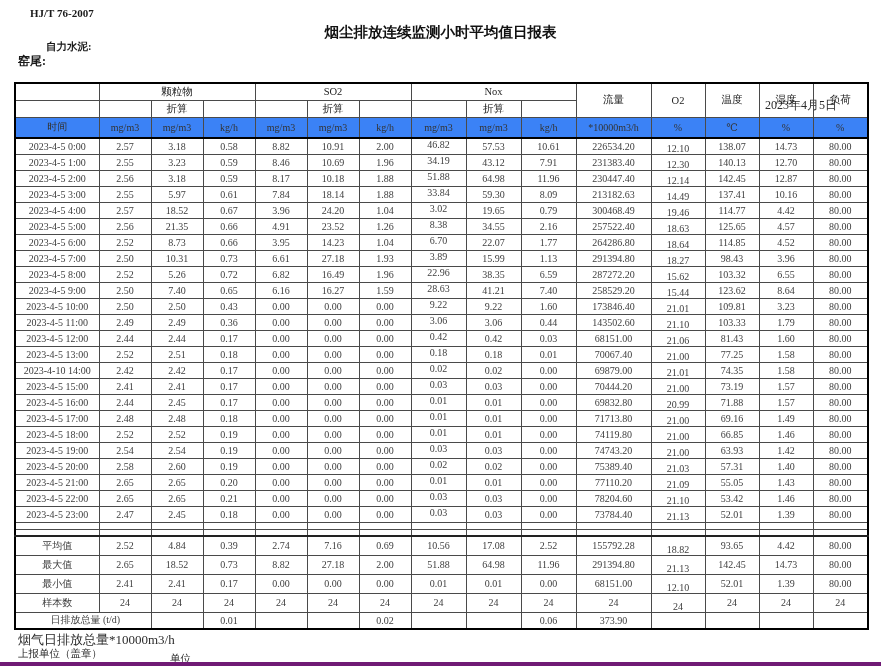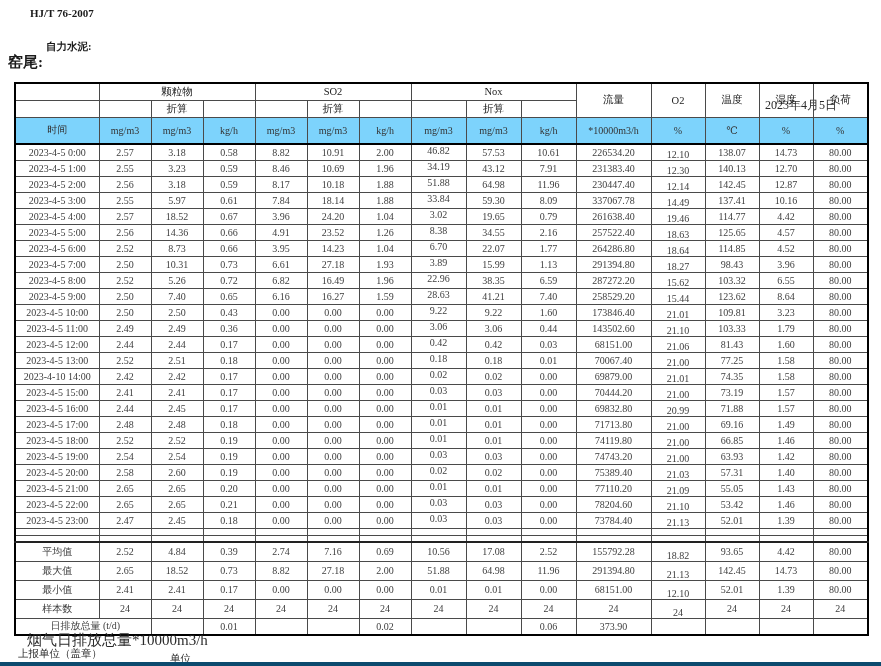--- a/index.html
+++ b/index.html
@@ -1,60 +1,61 @@
 <!DOCTYPE html>
 <html><head>
 <meta charset="utf-8">
 <style>
   * { margin:0; padding:0; box-sizing:border-box; }
   html,body { background:#e8e8e8; }
   .page {
     position:relative; width:881px; height:666px; background:#ffffff;
     font-family:"Liberation Serif","DejaVu Serif",serif; color:#3d3d3d;
-    overflow:hidden; border-bottom:4px solid #0c4a6e;
+    overflow:hidden; border-bottom:4px solid #701a75;
   }
   .doc-code { position:absolute; left:30px; top:7px; font-size:11px; font-weight:bold; color:#1a1a1a; }
   .title { position:absolute; left:0; top:23px; width:881px; text-align:center; font-size:14.5px; font-weight:bold; color:#111; }
   .company { position:absolute; left:18px; top:40px; font-size:10.5px; font-weight:bold; color:#1a1a1a;margin-left:28px; }
-  .location { position:absolute; left:8px; top:53px; font-size:15px; font-weight:bold; color:#1a1a1a; }
+  .location { position:absolute; left:18px; top:53px; font-size:12px; font-weight:bold; color:#1a1a1a; }
   .date { position:absolute; right:44px; top:81px; font-size:12px; color:#2b2b2b;margin-top:16px; }
 
   table.report {
     position:absolute; left:14px; top:82px; width:853px;
     border-collapse:collapse; table-layout:fixed;
     border:2px solid #000;
     font-size:10px;
     padding-left:28px;
   }
   table.report td {
     border:1px solid #4a4a4a; text-align:center; vertical-align:middle;
     overflow:hidden; white-space:nowrap; color:#3d3d3d;
   }
   tr.h1 td, tr.h2 td { height:17px; font-size:10.5px; color:#222; }
-  tr.units td { height:27px; background:#7dd3fc; border-bottom:2px solid #000; color:#333; }
+  tr.units td { height:21px; background:#3b82f6; border-bottom:2px solid #000; color:#333; }
   tr.data td { height:16px; }
   tr.data td.c7 { vertical-align:top; }
   tr.data td.c11 { vertical-align:bottom; }
   tr.spacer td { height:7px; }
   tr.last-spacer td { border-bottom:2px solid #222; }
   tr.summary td { height:19px; }
   tr.summary td.c11 { vertical-align:bottom;margin-left:20px; }
   tr.total td { height:17px; }
   td.total-label { text-align:right; padding-left:4px; }
 
-  .footer-line1 { position:absolute; left:27px; top:631px; font-size:15px; color:#2b2b2b; }
+  .footer-line1 { position:absolute; left:18px; top:631px; font-size:13px; color:#2b2b2b; }
   .footer-line2 { position:absolute; left:18px; top:647px; font-size:10.5px; color:#2b2b2b; }
   .footer-line3 { position:absolute; left:170px; top:652px; font-size:10.5px; color:#2b2b2b; }
 </style>
 </head>
 <body>
 
 <div class="page">
 
   <div class="doc-code">HJ/T  76-2007</div>
+  <div class="title">烟尘排放连续监测小时平均值日报表</div>
   <div class="company">自力水泥:</div>
   <div class="location">窑尾:</div>
   <div class="date">2023年4月5日</div>
 
   <table class="report">
     <colgroup>
       <col style="width:84px">
         <col style="width:52px">
         <col style="width:52px">
         <col style="width:52px">
@@ -168,47 +169,47 @@
           <td class="c0">2023-4-5 3:00</td>
           <td class="c1">2.55</td>
           <td class="c2">5.97</td>
           <td class="c3">0.61</td>
           <td class="c4">7.84</td>
           <td class="c5">18.14</td>
           <td class="c6">1.88</td>
           <td class="c7">33.84</td>
           <td class="c8">59.30</td>
           <td class="c9">8.09</td>
-          <td class="c10">337067.78</td>
+          <td class="c10">213182.63</td>
           <td class="c11">14.49</td>
           <td class="c12">137.41</td>
           <td class="c13">10.16</td>
           <td class="c14">80.00</td>
         </tr>
         <tr class="data">
           <td class="c0">2023-4-5 4:00</td>
           <td class="c1">2.57</td>
           <td class="c2">18.52</td>
           <td class="c3">0.67</td>
           <td class="c4">3.96</td>
           <td class="c5">24.20</td>
           <td class="c6">1.04</td>
           <td class="c7">3.02</td>
           <td class="c8">19.65</td>
           <td class="c9">0.79</td>
-          <td class="c10">261638.40</td>
+          <td class="c10">300468.49</td>
           <td class="c11">19.46</td>
           <td class="c12">114.77</td>
           <td class="c13">4.42</td>
           <td class="c14">80.00</td>
         </tr>
         <tr class="data">
           <td class="c0">2023-4-5 5:00</td>
           <td class="c1">2.56</td>
-          <td class="c2">14.36</td>
+          <td class="c2">21.35</td>
           <td class="c3">0.66</td>
           <td class="c4">4.91</td>
           <td class="c5">23.52</td>
           <td class="c6">1.26</td>
           <td class="c7">8.38</td>
           <td class="c8">34.55</td>
           <td class="c9">2.16</td>
           <td class="c10">257522.40</td>
           <td class="c11">18.63</td>
           <td class="c12">125.65</td>

